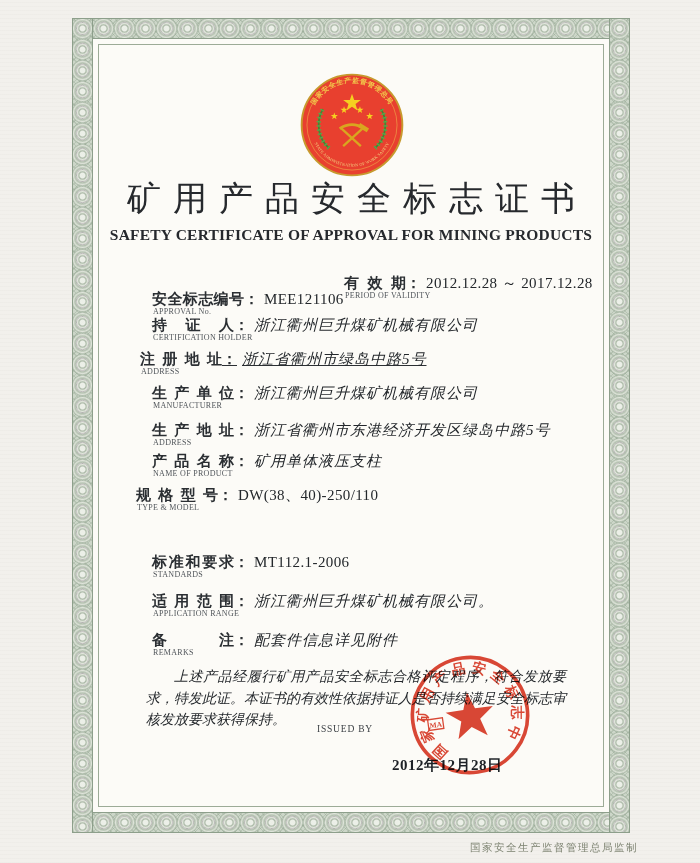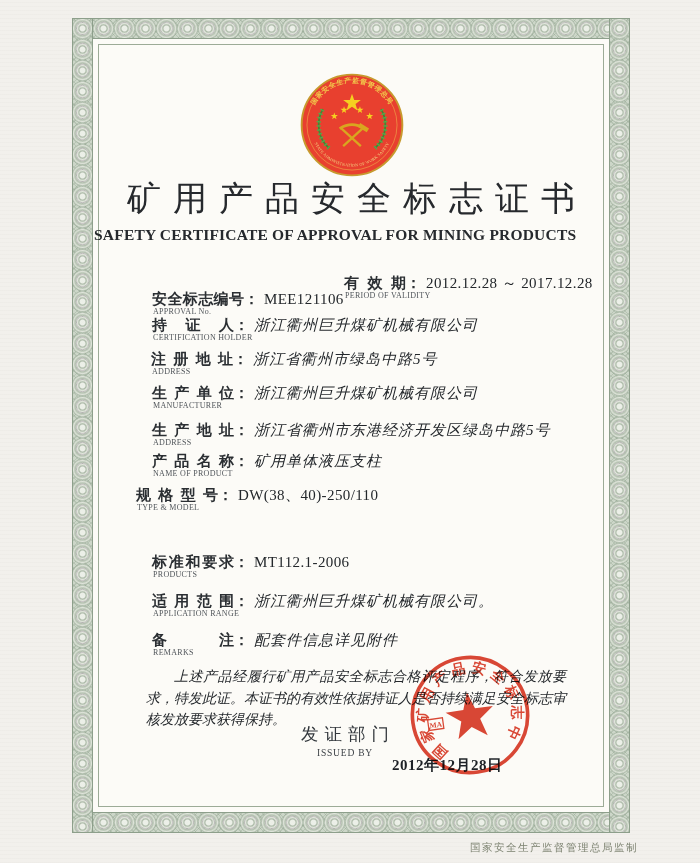--- a/index.html
+++ b/index.html
@@ -38,21 +38,21 @@
     border:1px solid #9cab97;box-shadow:0 0 0 2px #fcfbf7;
   }
   
   .emblem{position:absolute;left:299px;top:72px;width:106px;height:106px;}
   .title{
     position:absolute;left:94px;width:514px;top:176px;text-align:center;
     font-size:34px;font-weight:normal;color:#26292d;letter-spacing:12px;text-indent:12px;
     white-space:nowrap;
   }
   .subtitle{
-    position:absolute;left:94px;width:420px;top:226px;text-align:center;
+    position:absolute;left:94px;width:514px;top:226px;text-align:center;
     font-size:15.5px;font-weight:bold;color:#26292d;letter-spacing:.2px;white-space:nowrap;
   }
   
   .frow{position:absolute;white-space:nowrap;color:#2b2f33;}
   .frow .cn{
     display:inline-block;width:82px;text-align:justify;text-align-last:justify;
     font-weight:600;font-size:15px;vertical-align:top;
   }
   .frow .colon{font-weight:600;font-size:15px;margin-right:5px;}
   .frow .val{font-size:15px;color:#23272b;letter-spacing:.4px;}
@@ -142,21 +142,21 @@
   </div>
   <div class="frow w62" style="left:344px;top:274px;">
     <span class="cn">有效期</span><span class="colon">：</span><span class="val">2012.12.28 ～ 2017.12.28</span>
     <span class="en">PERIOD OF VALIDITY</span>
   </div>
 
   <div class="frow" style="left:152px;top:316px;">
     <span class="cn">持证人</span><span class="colon">：</span><span class="val kai">浙江衢州巨升煤矿机械有限公司</span>
     <span class="en">CERTIFICATION HOLDER</span>
   </div>
-  <div class="frow" style="left:151px;top:350px;">
+  <div class="frow" style="left:140px;top:350px;text-decoration:underline;">
     <span class="cn">注册地址</span><span class="colon">：</span><span class="val kai">浙江省衢州市绿岛中路5号</span>
     <span class="en">ADDRESS</span>
   </div>
   <div class="frow" style="left:152px;top:384px;">
     <span class="cn">生产单位</span><span class="colon">：</span><span class="val kai">浙江衢州巨升煤矿机械有限公司</span>
     <span class="en">MANUFACTURER</span>
   </div>
   <div class="frow" style="left:152px;top:421px;">
     <span class="cn">生产地址</span><span class="colon">：</span><span class="val kai">浙江省衢州市东港经济开发区绿岛中路5号</span>
     <span class="en">ADDRESS</span>
@@ -165,35 +165,34 @@
     <span class="cn">产品名称</span><span class="colon">：</span><span class="val kai">矿用单体液压支柱</span>
     <span class="en">NAME OF PRODUCT</span>
   </div>
   <div class="frow" style="left:136px;top:486px;">
     <span class="cn">规格型号</span><span class="colon">：</span><span class="val">DW(38、40)-250/110</span>
     <span class="en">TYPE &amp; MODEL</span>
   </div>
 
   <div class="frow" style="left:152px;top:553px;">
     <span class="cn">标准和要求</span><span class="colon">：</span><span class="val">MT112.1-2006</span>
-    <span class="en">PRODUCTS</span>
+    <span class="en">STANDARDS</span>
   </div>
   <div class="frow" style="left:152px;top:592px;">
     <span class="cn">适用范围</span><span class="colon">：</span><span class="val kai">浙江衢州巨升煤矿机械有限公司。</span>
     <span class="en">APPLICATION RANGE</span>
   </div>
   <div class="frow" style="left:152px;top:631px;">
     <span class="cn">备注</span><span class="colon">：</span><span class="val kai">配套件信息详见附件</span>
     <span class="en">REMARKS</span>
   </div>
 
   <div class="statement">上述产品经履行矿用产品安全标志合格评定程序，符合发放要求，特发此证。本证书的有效性依据持证人是否持续满足安全标志审核发放要求获得保持。</div>
 
   <div class="issued">
-    <span class="cn">发证部门</span>
     <span class="en">ISSUED BY</span>
   </div>
   <div class="issue-date">2012年12月28日</div>
 
   <svg class="seal" viewBox="0 0 120 120">
     <g transform="rotate(-8 60 60)" stroke="none">
       <circle cx="60" cy="60" r="54" fill="none" stroke="#d93a26" stroke-width="3.4"></circle>
       <defs>
         <path id="sealRing" d="M 37.1,92.8 A 40,40 0 1 1 82.9,92.8" fill="none"></path>
       </defs>

